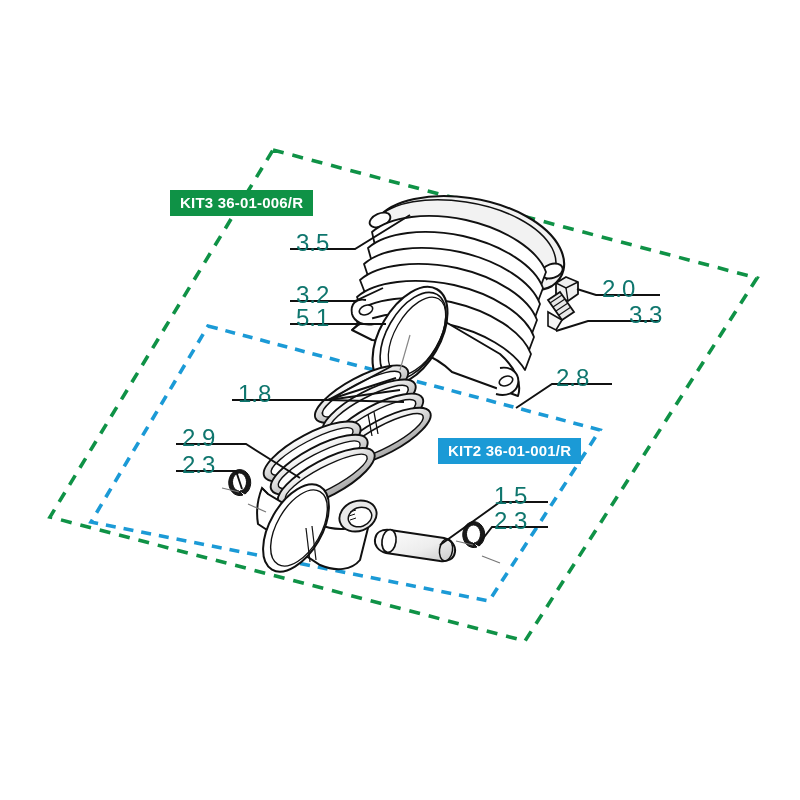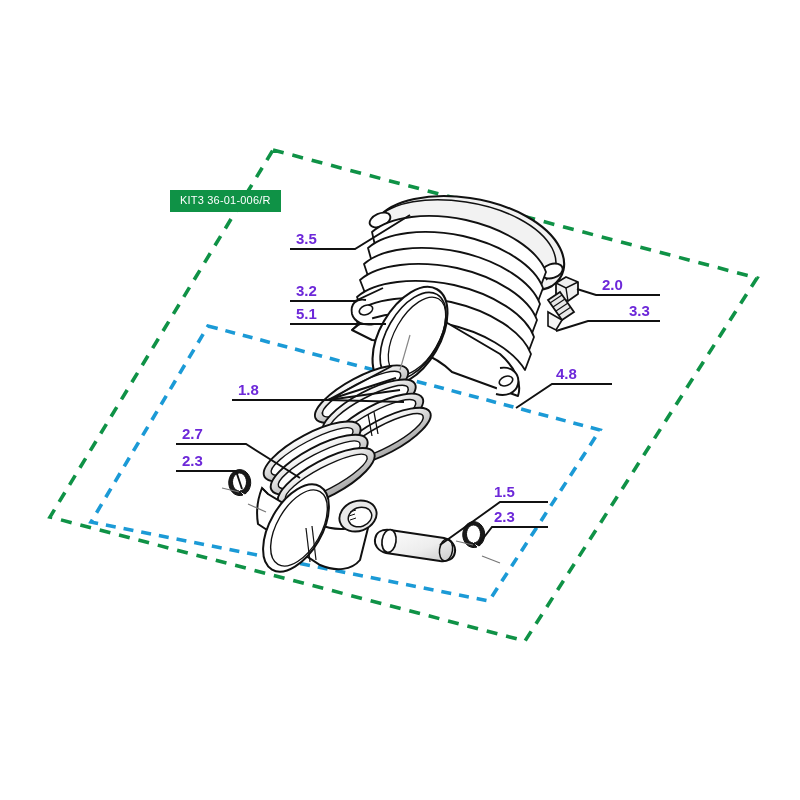--- a/index.html
+++ b/index.html
@@ -1,27 +1,27 @@
 <!DOCTYPE html>
 <html><head>
 <meta charset="utf-8">
 <style>
   html,body{margin:0;padding:0;background:#ffffff;}
   body{width:800px;height:800px;overflow:hidden;font-family:"Liberation Sans",sans-serif;}
   #stage{position:relative;width:800px;height:800px;background:#fff;}
   #art{position:absolute;left:0;top:0;width:800px;height:800px;}
   .kit-label{
-    position:absolute;color:#fff;font-weight:normal;font-size:11px;
+    position:absolute;color:#fff;font-weight:bold;font-size:15px;
     letter-spacing:.2px;padding:5px 10px 6px 10px;white-space:nowrap;
     line-height:1;font-family:"Liberation Sans",sans-serif;
   }
   #kit3-label{left:170px;top:190px;background:#0f9246;}
   #kit2-label{left:438px;top:438px;background:#1b9ad6;}
   .callout{
-    position:absolute;font-weight:bold;font-size:15px;color:#6d28d9;
+    position:absolute;font-weight:normal;font-size:24px;color:#0f766e;
     font-family:"Liberation Sans",sans-serif;line-height:1;white-space:nowrap;
   }
 </style>
 </head>
 <body>
 
 <div id="stage">
 
   <svg id="art" viewBox="0 0 800 800">
     <defs>
@@ -204,26 +204,27 @@
 
       <path d="M176,471 L236,471 L242,489"></path>
 
       <path d="M548,502 L500,502 L440,545"></path>
 
       <path d="M548,527 L492,527 L478,545"></path>
     </g>
   </svg>
 
   <div class="kit-label" id="kit3-label">KIT3 36-01-006/R</div>
+  <div class="kit-label" id="kit2-label">KIT2 36-01-001/R</div>
 
   <div class="callout" style="left:296px;top:231px;">3.5</div>
   <div class="callout" style="left:296px;top:283px;">3.2</div>
   <div class="callout" style="left:296px;top:306px;">5.1</div>
   <div class="callout" style="left:602px;top:277px;">2.0</div>
   <div class="callout" style="left:602px;top:303px;margin-left:27px;">3.3</div>
-  <div class="callout" style="left:556px;top:366px;">4.8</div>
+  <div class="callout" style="left:556px;top:366px;">2.8</div>
   <div class="callout" style="left:238px;top:382px;">1.8</div>
-  <div class="callout" style="left:182px;top:426px;">2.7</div>
+  <div class="callout" style="left:182px;top:426px;">2.9</div>
   <div class="callout" style="left:182px;top:453px;">2.3</div>
   <div class="callout" style="left:494px;top:484px;">1.5</div>
   <div class="callout" style="left:494px;top:509px;">2.3</div>
 
 </div>
 
 </body></html>

